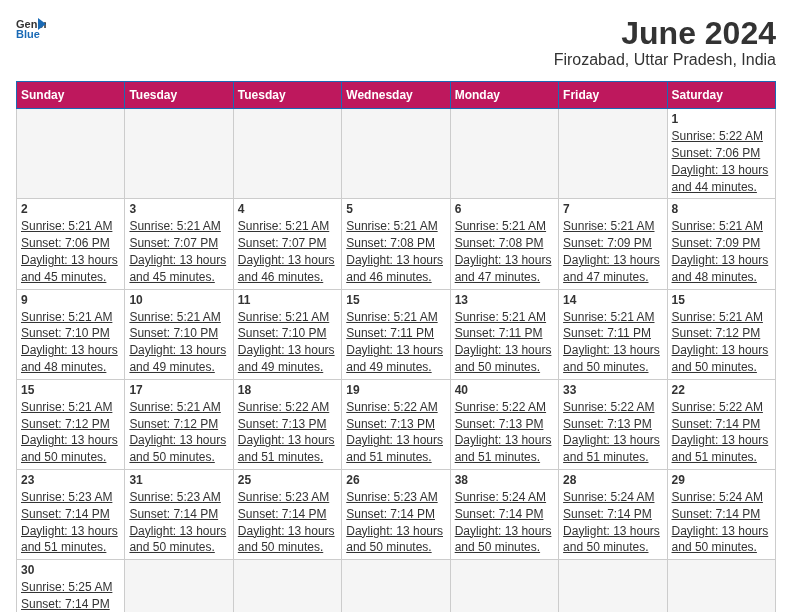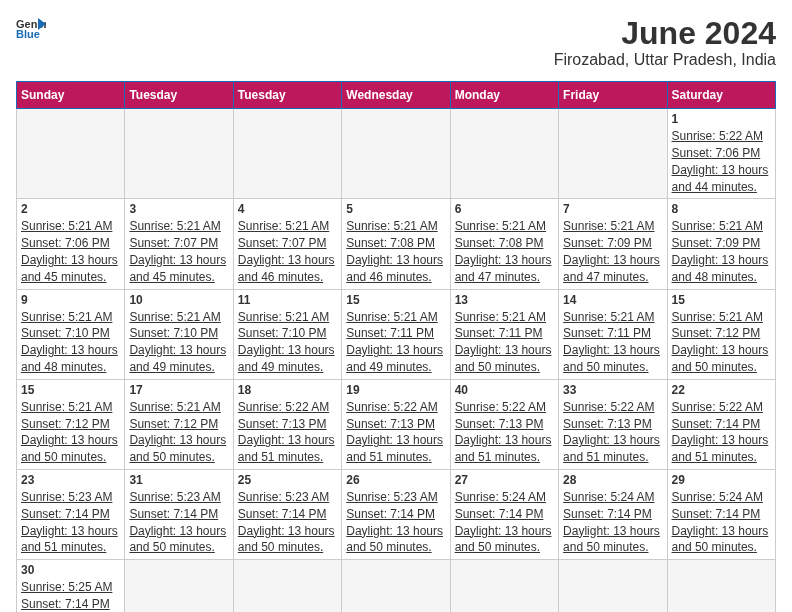--- a/index.html
+++ b/index.html
@@ -274,21 +274,21 @@
 Sunset: 7:14 PM
 Daylight: 13 hours and 50 minutes.</div>
         </td>
         <td>
           <span class="day-number">26</span>
           <div class="day-info" style="white-space: pre-line;">Sunrise: 5:23 AM
 Sunset: 7:14 PM
 Daylight: 13 hours and 50 minutes.</div>
         </td>
         <td>
-          <span class="day-number">27</span>
+          <span class="day-number">38</span>
           <div class="day-info" style="white-space: pre-line;">Sunrise: 5:24 AM
 Sunset: 7:14 PM
 Daylight: 13 hours and 50 minutes.</div>
         </td>
         <td>
           <span class="day-number">28</span>
           <div class="day-info" style="white-space: pre-line;">Sunrise: 5:24 AM
 Sunset: 7:14 PM
 Daylight: 13 hours and 50 minutes.</div>
         </td>

